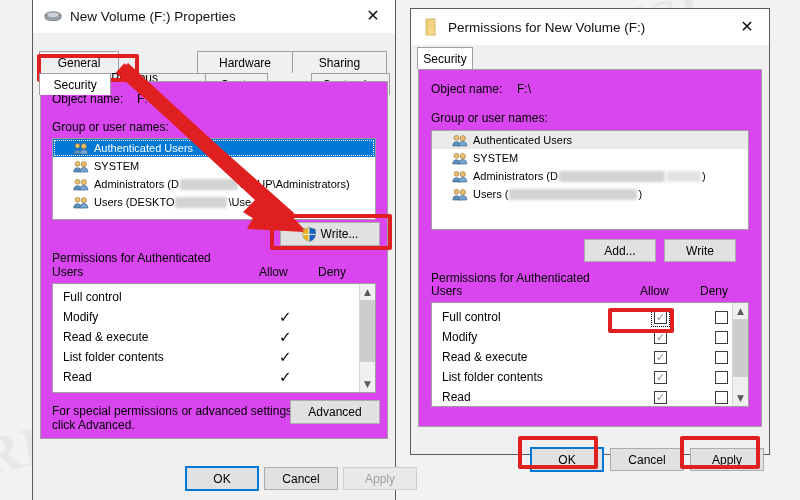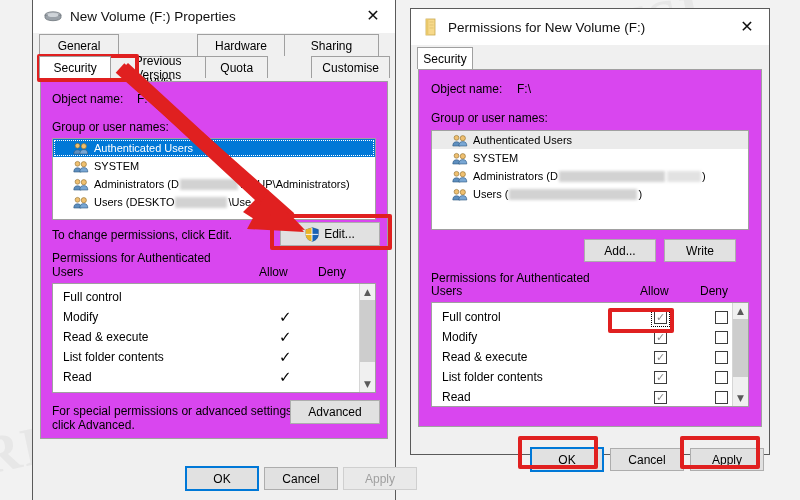--- a/index.html
+++ b/index.html
@@ -125,25 +125,25 @@
       <svg width="20" height="14" viewBox="0 0 20 14">
         <ellipse cx="10" cy="6" rx="8" ry="3.2" fill="#b9bec4" stroke="#70777e" stroke-width="0.8"></ellipse>
         <path d="M2 6 v2.5 a8 3.2 0 0 0 16 0 V6 z" fill="#9aa1a8" stroke="#70777e" stroke-width="0.8"></path>
         <ellipse cx="10" cy="6" rx="5.4" ry="2" fill="#cfd4d9"></ellipse>
       </svg>
     </span>
     <span class="tb-title">New Volume (F:) Properties</span>
     <span class="tb-close">✕</span>
   </div>
 
-  <div class="tabstrip" style="padding-top:1px;text-align:center;">
+  <div class="tabstrip" style="padding-top:18px;">
     <div class="tabrow">
       <div class="tab" style="width:80px;">General</div>
       <div class="tab" style="width:80px;margin-top:43px;">Tools</div>
-      <div class="tab" style="width:88px;">Hardware</div>
+      <div class="tab" style="width:96px;">Hardware</div>
       <div class="tab" style="width:95px;">Sharing</div>
     </div>
     <div class="tabrow">
       <div class="tab sel" style="width:80px;">Security</div>
       <div class="tab" style="width:106px;">Previous Versions</div>
       <div class="tab" style="width:70px;">Quota</div>
       <div class="tab" style="width:87px;margin-left:44px;">Customise</div>
     </div>
   </div>
 
@@ -199,33 +199,32 @@
             <circle cx="10.8" cy="4.2" r="2.6" fill="#f0c070" stroke="#8a6a2a" stroke-width="0.6"></circle>
             <path d="M6.8 12 q0 -4.4 4 -4.4 q4 0 4 4.4z" fill="#79a7d4" stroke="#2d5880" stroke-width="0.6"></path>
           </svg>
         </span>
         <span>Users (DESKTO</span>
           <span class="blur" style="width:52px;"></span>
           <span>\Use</span>
       </div>
     </div>
 
-    <div class="lbl" style="position:absolute; left:11px; top:146px;">To change permissions, click Edit.</div>
 
     <div class="btn" style="position:absolute; left:239px; top:140px; width:100px; height:24px;">
       <span class="shield">
         <svg width="14" height="15" viewBox="0 0 14 15">
           <path d="M7 0.6 L13.3 2.6 V7.4 C13.3 11 10.6 13.6 7 14.4 C3.4 13.6 0.7 11 0.7 7.4 V2.6 Z" fill="#1a62b5"></path>
           <path d="M7 0.6 L0.7 2.6 V7.4 C0.7 11 3.4 13.6 7 14.4 Z" fill="#e8b427"></path>
           <path d="M7 0.6 L13.3 2.6 V7.4 C13.3 11 10.6 13.6 7 14.4" fill="none" stroke="#0d4a8f" stroke-width="0.6"></path>
           <path d="M0.7 7.4 H13.3" stroke="#ffffff" stroke-width="0.9"></path>
           <path d="M7 0.6 V14.4" stroke="#ffffff" stroke-width="0.9"></path>
         </svg>
       </span>
-      <span>Edit...</span>
+      <span>Write...</span>
     </div>
 
     <div class="lbl" style="position:absolute; left:11px; top:169px;">Permissions for Authenticated</div>
     <div class="lbl" style="position:absolute; left:11px; top:183px;">Users</div>
     <div class="hdr-allow" style="left:218px; top:183px;">Allow</div>
     <div class="hdr-deny" style="left:277px; top:183px;">Deny</div>
 
     <div class="permbox" style="position:absolute; left:11px; top:201px; right:11px; height:110px;">
       <div class="permrow" style="margin-top:3px;">
         <span class="pname">Full control</span>

